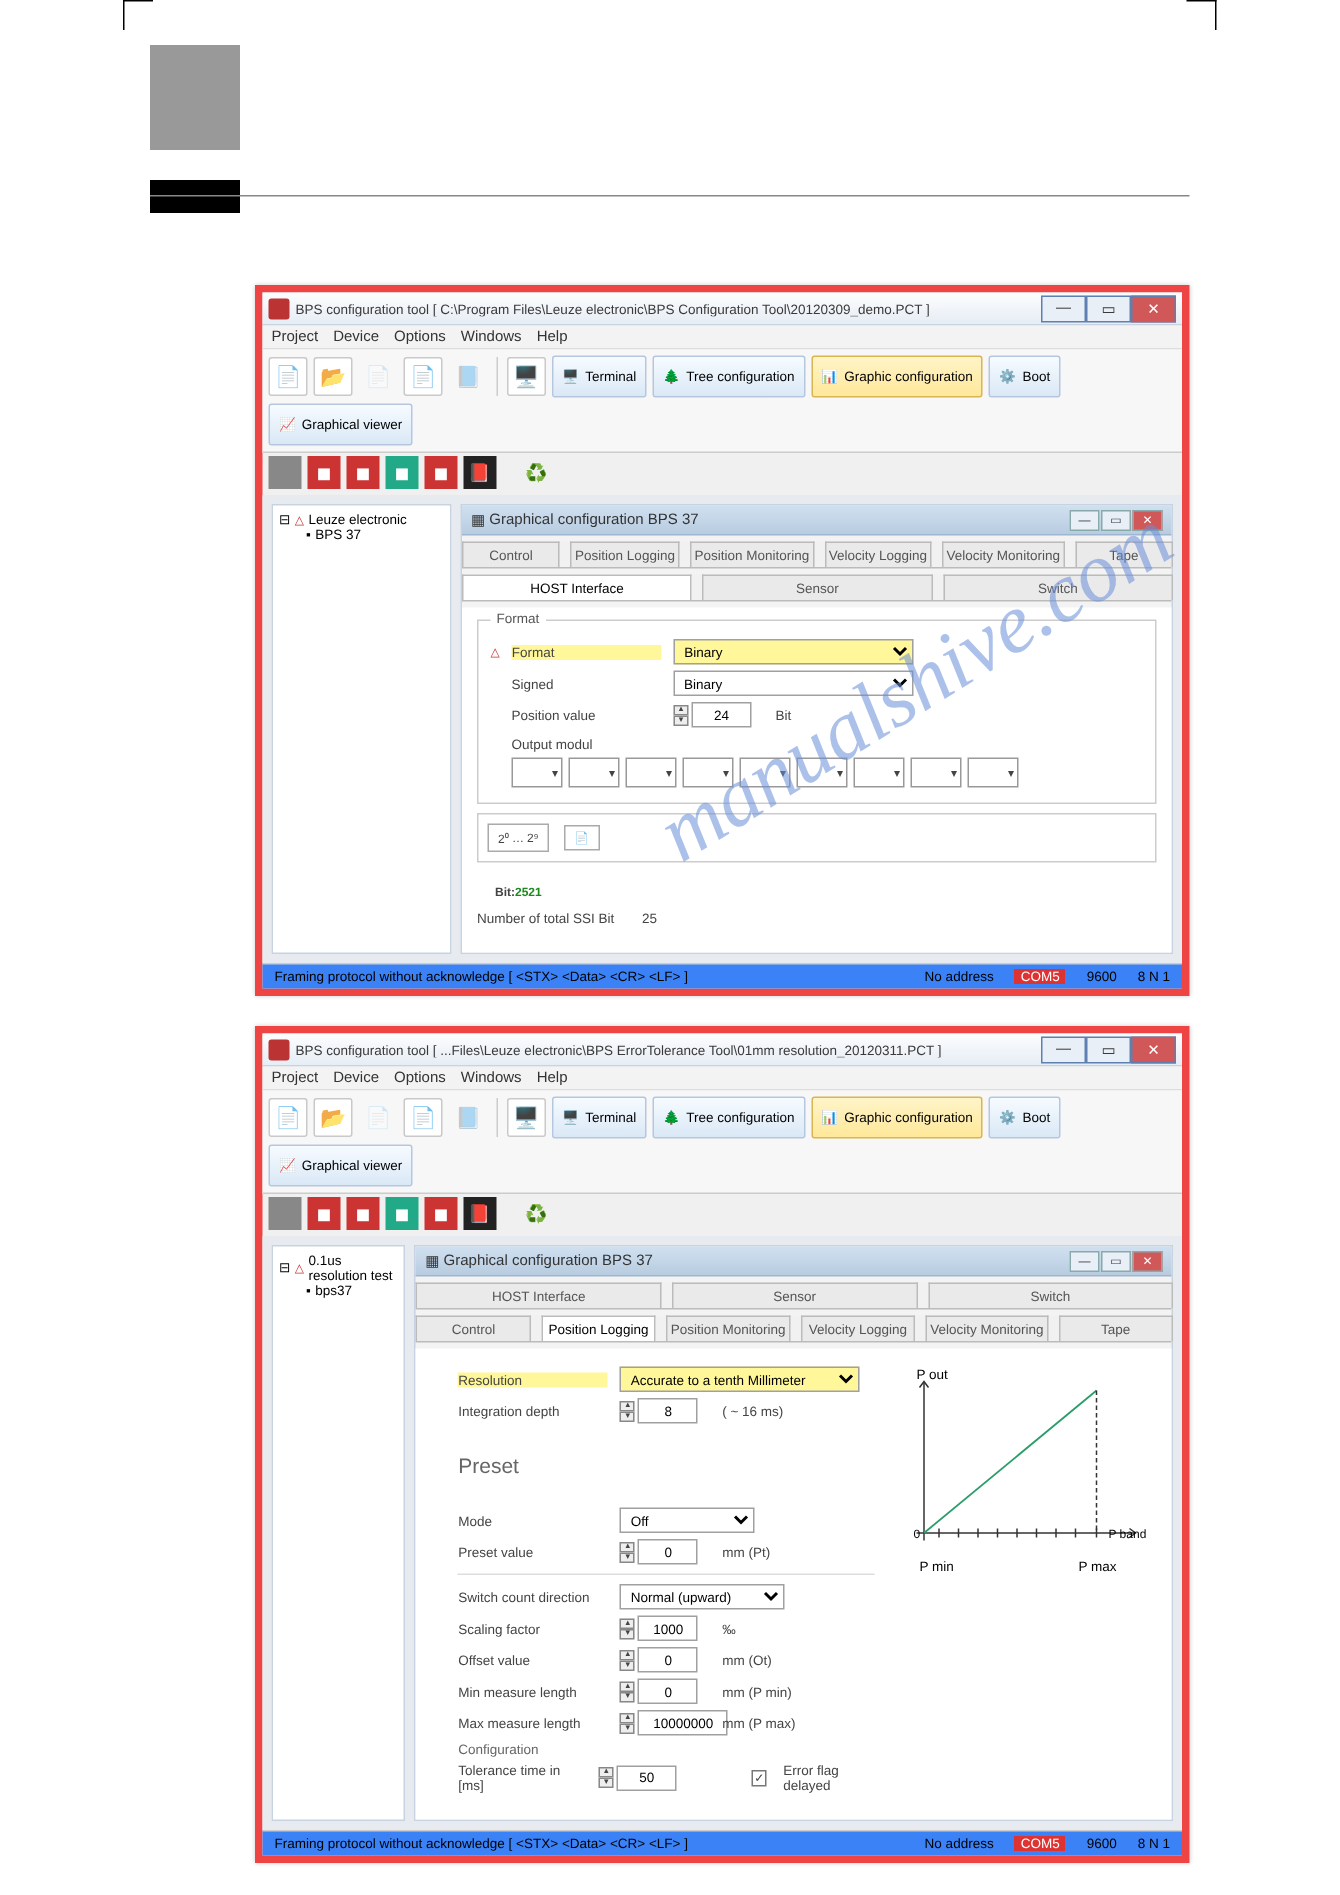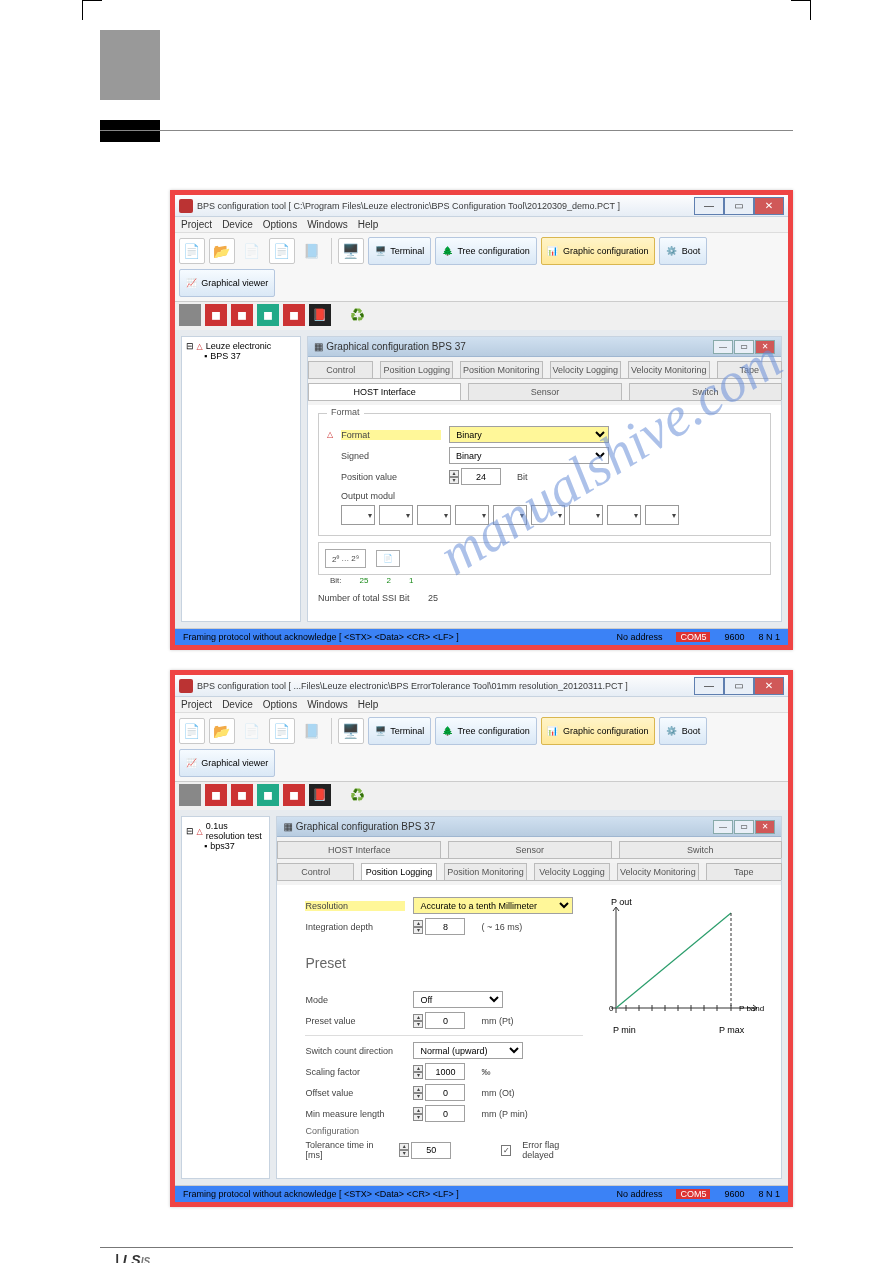--- a/index.html
+++ b/index.html
@@ -51,21 +51,21 @@
   .lbl { width:100px; font-size:9px;}
   .lbl.hl, .hl { background:#fff799;}
   select, input[type=text] { font-size:9px; height:17px; border:1px solid #a0a0a0; background:#fff; }
   select { padding:0 2px;}
   .num { width:60px; display:flex; align-items:center; gap:2px;}
   .num input { width:40px; text-align:center; padding-left:2px;}
   .spin { display:flex; flex-direction:column; }
   .spin div { width:10px; height:7px; border:1px solid #888; font-size:6px; line-height:5px; text-align:center; background:#eee;}
   .ssi-box { border:1px solid #ccc; padding:6px; display:flex; gap:10px; align-items:center;}
   .ssi-cell { border:1px solid #aaa; padding:3px 6px; display:flex; align-items:center; gap:2px; font-size:8px;}
-  .bit-row { display:flex; gap:18px; margin-top:1px; font-size:8px; padding-left:12px;}
+  .bit-row { display:flex; margin-top:15px; font-size:8px; padding-left:12px;font-weight:bold;}
   .out-row { display:flex; gap:4px; align-items:center; margin-top:4px;}
   .dd { width:34px; height:20px; border:1px solid #999; background:#fff; display:flex; align-items:center; justify-content:flex-end; padding-right:2px; font-size:8px;}
   .chart { border:0; width:180px; height:120px; margin-left:auto; font-size:8px;}
   .status { background:#3b82f6; border-top:1px solid #ccc; padding:3px 8px; font-size:9px; display:flex; align-items:center; gap:14px;}
   .status .spacer { flex:1;}
   .comtag { background:#d33; color:#fff; padding:0 4px;}
   .watermark { position:absolute; color:#6a8fd8; font-size:56px; opacity:.55; transform:rotate(-32deg); pointer-events:none; font-style:italic; font-family:Georgia,serif;}
   .footer-rule { margin:40px 100px 0 100px; height:1px; background:#777;}
   .footer { margin:4px 0 0 115px; font-style:italic; font-weight:bold; font-size:14px; color:#333;}
   .footer .is { font-size:10px; color:#777; font-style:italic;}
@@ -397,20 +397,31 @@
               <div class="row">
                   <span class="lbl">Min measure length</span>
                 <div class="num">
                     <div class="spin">
                       <div>▴</div>
                       <div>▾</div>
                     </div>
                     <input type="text" value="0" style="">
                   </div>
                 <span>mm   (P min)</span>
+                </div>
+              <div class="row">
+                  <span class="lbl">Max measure length</span>
+                <div class="num">
+                    <div class="spin">
+                      <div>▴</div>
+                      <div>▾</div>
+                    </div>
+                    <input type="text" style="width: 60px;" value="10000000">
+                  </div>
+                <span>mm   (P max)</span>
                 </div>
               <div style="font-size:9px;color:#666;margin:4px 0">Configuration</div>
               <div class="row">
                   <span class="lbl">Tolerance time in [ms]</span>
                 <div class="num">
                     <div class="spin">
                       <div>▴</div>
                       <div>▾</div>
                     </div>
                     <input type="text" value="50" style="">

